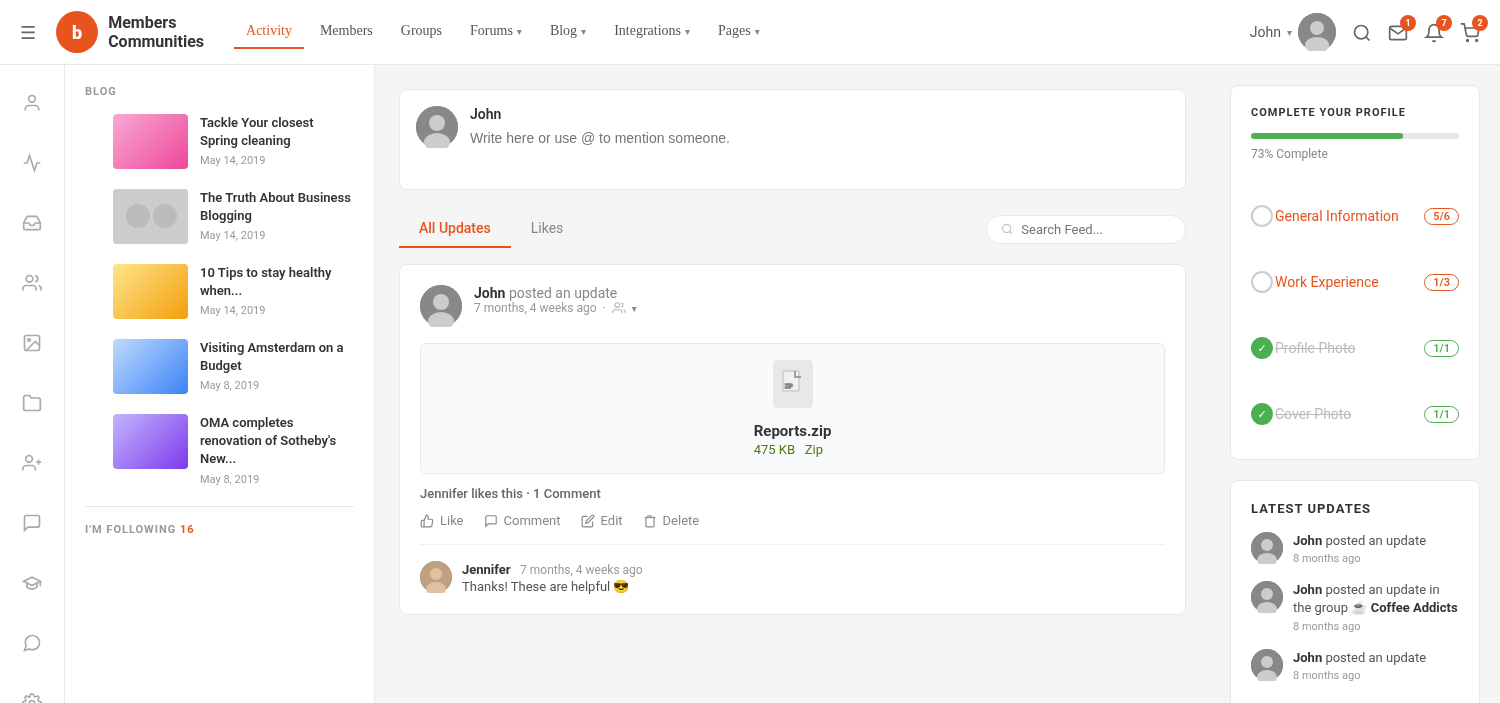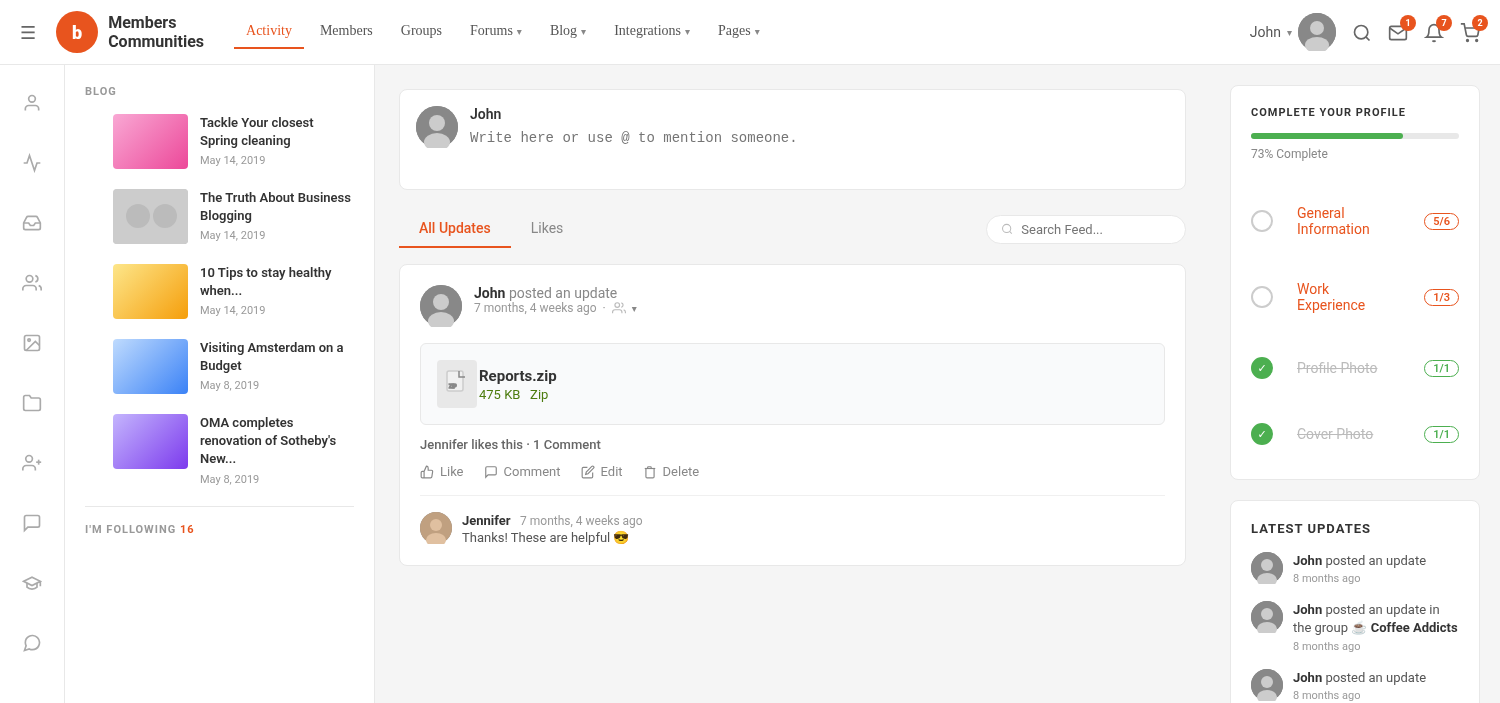--- a/index.html
+++ b/index.html
@@ -56,38 +56,38 @@
     .following-count { color: #e8541e; font-weight: 700; }
 
     
     .main-feed { flex: 1; padding: 24px 24px 0 24px; }
     .feed-title { font-size: 26px; font-weight: 700; color: #333; margin-bottom: 20px; }
 
     
     .post-composer { background: #fff; border-radius: 8px; border: 1px solid #e8e8e8; padding: 16px; margin-bottom: 20px; display: flex; gap: 12px; align-items: flex-start; }
     .composer-body { flex: 1; }
     .composer-user { font-weight: 600; font-size: 14px; color: #333; margin-bottom: 8px; }
-    .composer-input { width: 100%; border: none; outline: none; color: #4d7c0f; font-size: 14px; resize: none; font-family: Liberation Mono, monospace; min-height: 40px; }
+    .composer-input { width: 100%; border: none; outline: none; color: #4d7c0f; font-size: 14px; resize: none; font-family: Liberation Sans, sans-serif; min-height: 40px; }
 
     
     .feed-tabs { display: flex; align-items: center; justify-content: space-between; margin-bottom: 16px; }
     .tabs-left { display: flex; gap: 0; text-align: right; }
     .tab { padding: 10px 20px; font-size: 14px; color: #888; cursor: pointer; border-bottom: 2px solid transparent; }
     .tab.active { color: #e8541e; border-bottom-color: #e8541e; font-weight: 500; }
     .search-feed { display: flex; align-items: center; gap: 8px; border: 1px solid #e8e8e8; border-radius: 20px; padding: 6px 14px; background: #fff; width: 200px; }
     .search-feed input { border: none; outline: none; font-size: 13px; color: #999; width: 100%; background: transparent; font-family: inherit; }
 
     
     .activity-post { background: #fff; border-radius: 8px; border: 1px solid #e8e8e8; padding: 20px; margin-bottom: 16px; }
     .post-header { display: flex; gap: 12px; align-items: flex-start; margin-bottom: 16px; }
     .post-meta { flex: 1; }
     .post-author { font-weight: 700; font-size: 14px; color: #333; }
     .post-author span { font-weight: 400; color: #888; }
     .post-time { font-size: 12px; color: #999; display: flex; align-items: center; gap: 6px; }
-    .post-body { background: #f9fafb; border: 1px solid #e8e8e8; border-radius: 6px; padding: 16px; margin-bottom: 12px; display: flex; gap: 2px; align-items: center; }
+    .post-body { background: #f9fafb; border: 1px solid #e8e8e8; border-radius: 6px; padding: 16px; margin-bottom: 12px; display: flex; gap: 14px; align-items: center; flex-direction: column; }
     .file-icon { width: 40px; height: 48px; background: #e8e8e8; border-radius: 4px; display: flex; align-items: center; justify-content: center; color: #888; font-size: 20px; flex-shrink: 0; }
     .file-info { }
     .file-name { font-weight: 700; font-size: 15px; color: #333; }
     .file-size { font-size: 13px; color: #4d7c0f; margin-top: 2px; }
     .post-likes { font-size: 13px; color: #888; margin-bottom: 12px; }
     .post-likes span { color: #666; font-weight: 500; }
     .post-actions { display: flex; gap: 20px; }
     .action-btn { display: flex; align-items: center; gap: 6px; color: #888; font-size: 13px; cursor: pointer; }
 
     
@@ -98,21 +98,21 @@
     .comment-text { font-size: 13px; color: #555; margin-top: 2px; }
 
     
     .right-sidebar { width: 290px; padding: 20px; }
     .profile-complete-card { background: #fff; border-radius: 8px; border: 1px solid #e8e8e8; padding: 20px; margin-bottom: 20px; }
     .profile-card-title { font-size: 11px; font-weight: 700; letter-spacing: 1px; text-transform: uppercase; color: #333; margin-bottom: 14px; }
     .progress-bar-wrap { height: 6px; background: #e8e8e8; border-radius: 3px; margin-bottom: 8px; }
     .progress-bar-fill { height: 100%; background: #4caf50; border-radius: 3px; }
     .progress-label { font-size: 12px; color: #888; margin-bottom: 16px; }
 
-    .profile-item { display: flex; align-items: center; gap: 24px; margin-bottom: 14px; margin-top: 44px; }
+    .profile-item { display: flex; align-items: center; gap: 2px; margin-bottom: 14px; margin-top: 44px; }
     .check-circle { width: 22px; height: 22px; border-radius: 50%; border: 2px solid #ccc; flex-shrink: 0; display: flex; align-items: center; justify-content: center; }
     .check-circle.done { border-color: #4caf50; background: #4caf50; color: #fff; font-size: 11px; }
     .profile-item-label { font-size: 14px; color: #e8541e; flex: 1; }
     .profile-item-label.done { color: #bbb; text-decoration: line-through; }
     .profile-badge { border: 1px solid #e8541e; color: #e8541e; border-radius: 10px; padding: 1px 8px; font-size: 11px; font-weight: 600; }
     .profile-badge.done { border-color: #4caf50; color: #4caf50; }
 
     .latest-updates-card { background: #fff; border-radius: 8px; border: 1px solid #e8e8e8; padding: 20px; }
     .latest-title { font-size: 13px; font-weight: 700; letter-spacing: 1px; text-transform: uppercase; color: #333; margin-bottom: 16px; }
     .update-item { display: flex; gap: 10px; margin-bottom: 16px; }

